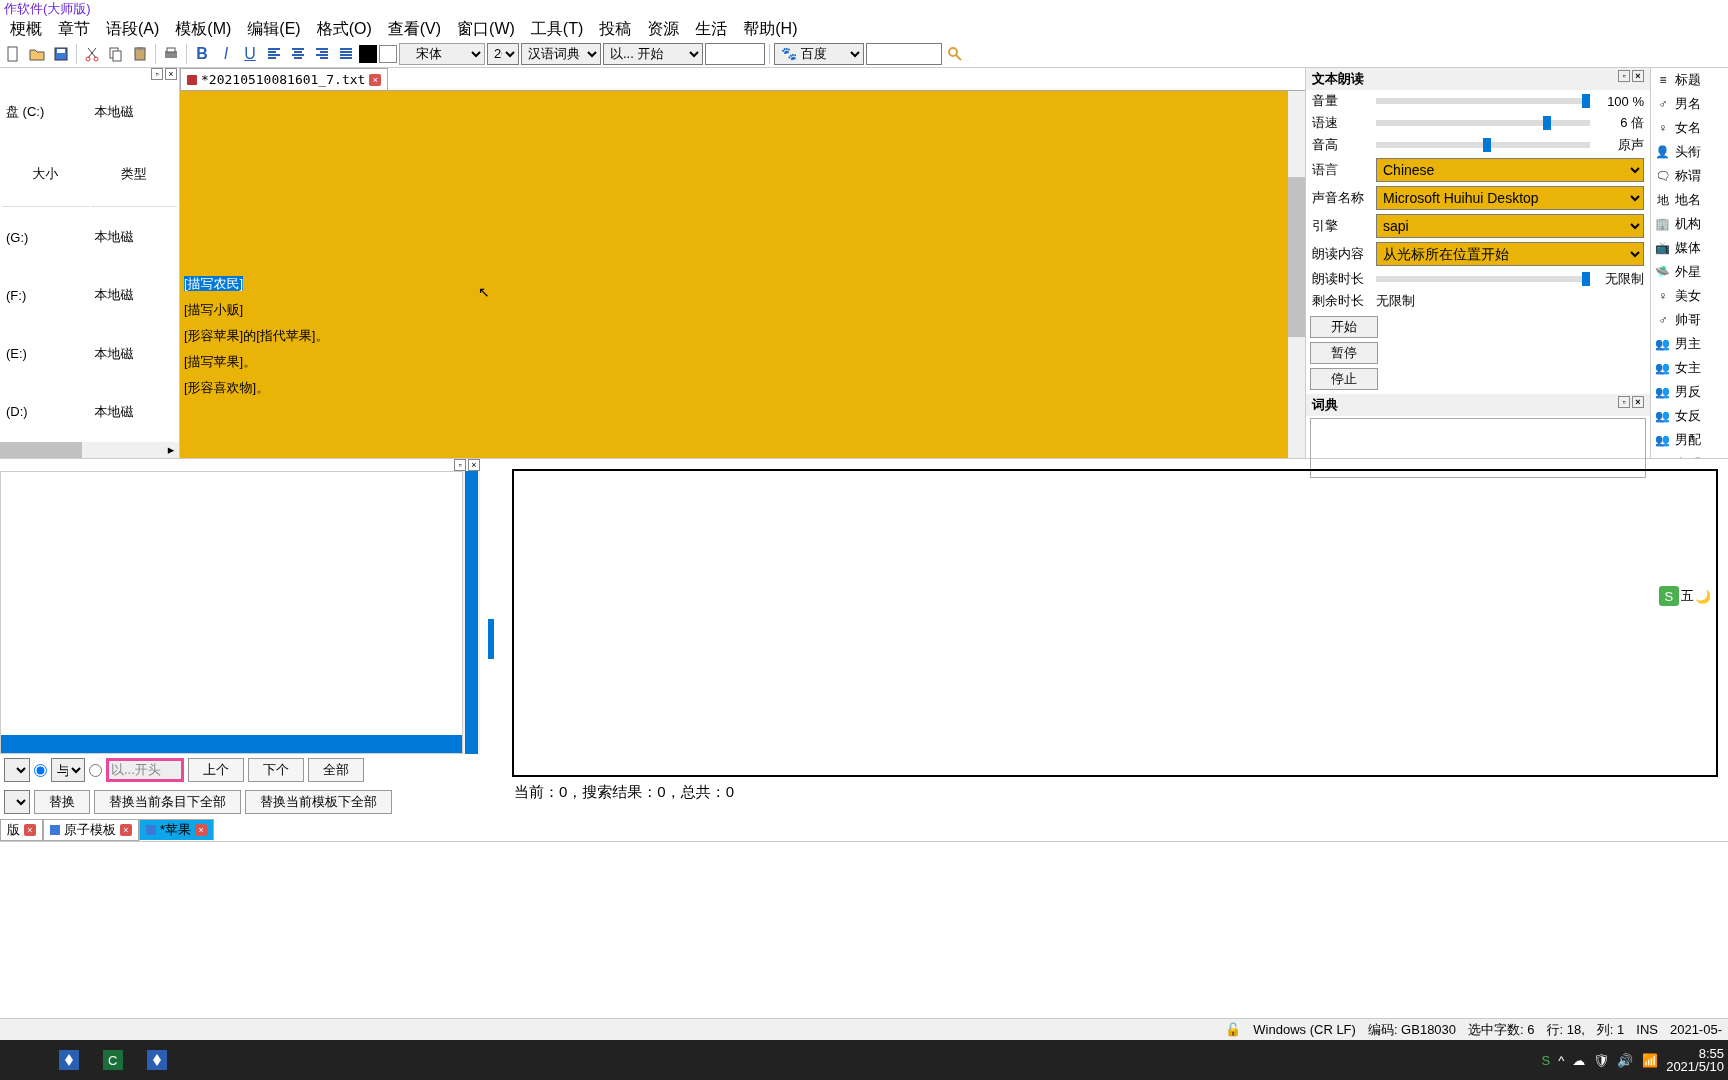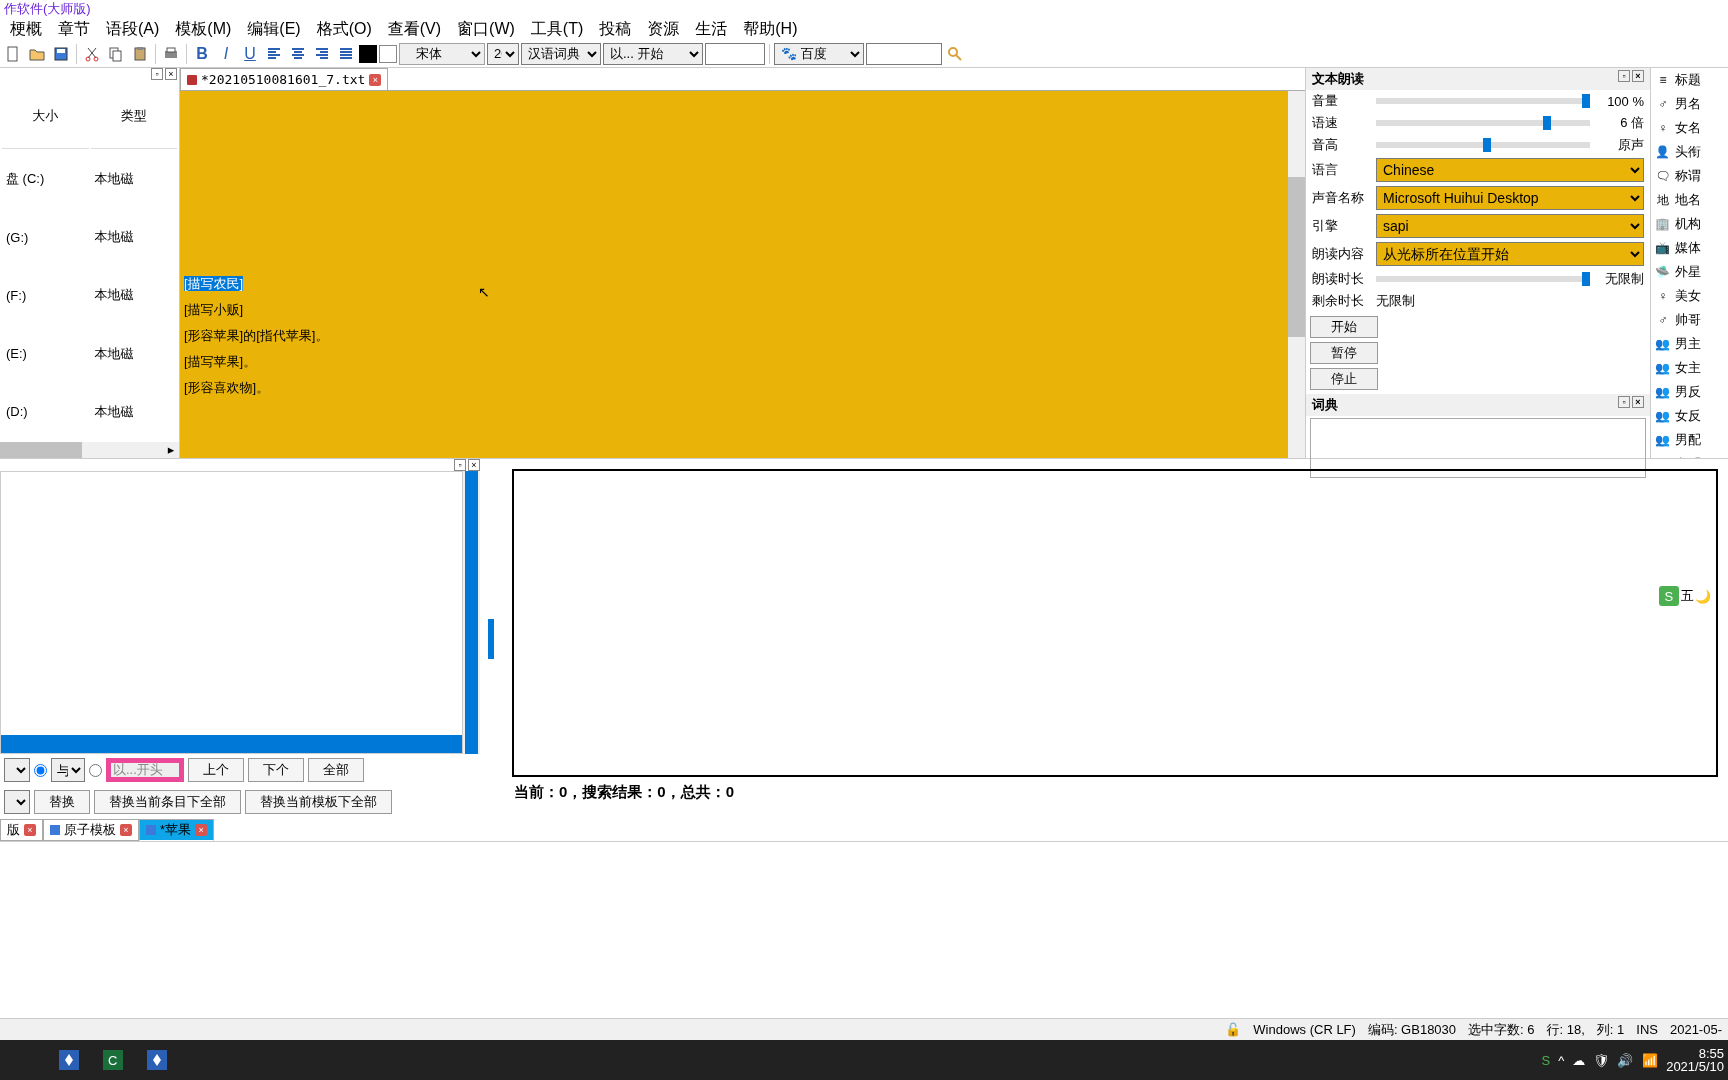--- a/index.html
+++ b/index.html
@@ -53,25 +53,25 @@
 .lower { display: flex; height: 360px; border-top: 1px solid #ccc; }
 .lower-left { width: 480px; display: flex; flex-direction: column; }
 .ll-head { height: 12px; display: flex; justify-content: flex-end; gap: 2px; }
 .ll-list { flex: 1; border: 1px solid #ccc; position: relative; }
 .ll-list .sel-row { position: absolute; bottom: 0; left: 0; right: 0; height: 18px; background: #0078d7; }
 .ll-vscroll { width: 17px; background: #f0f0f0; position: relative; }
 .ll-vscroll .thumb { position: absolute; width: 13px; left: 2px; background: #0078d7; }
 .ll-ctrl { padding: 4px; display: flex; flex-wrap: wrap; gap: 4px; align-items: center; }
 .ll-sel { width: 26px; height: 24px; border: 1px solid #7a7a7a; }
 .ll-bool { width: 34px; height: 24px; border: 1px solid #7a7a7a; padding-left: 1px; }
-.ll-in { width: 78px; height: 24px; border: 5px solid #ec4899; background: #eee; color: #888; padding-left: 2px; }
+.ll-in { width: 78px; height: 24px; border: 3px solid #ec4899; background: #eee; color: #888; padding-left: 2px; }
 .ll-btn { height: 24px; padding: 0 14px; border: 1px solid #999; background: #f5f5f5; cursor: pointer; }
 .lower-mid { width: 22px; display: flex; align-items: center; justify-content: center; }
 .splitter-v { width: 6px; height: 40px; background: #0078d7; }
-.lower-right { flex: 1; padding: 10px; display: flex; flex-direction: column; font-weight: bold; }
+.lower-right { flex: 1; padding: 10px; display: flex; flex-direction: column; }
 .lr-box { flex: 1; border: 2px solid #000; }
 .lr-stat { padding: 6px 2px; font-size: 15px; }
 .bot-tabs { height: 24px; display: flex; align-items: flex-end; border-bottom: 1px solid #ccc; }
 .bot-tab { height: 22px; padding: 2px 6px; border: 1px solid #aaa; display: flex; align-items: center; gap: 4px; font-size: 14px; }
 .bot-tab.active { background: #0ea5e9; border-bottom: 1px solid #fff; }
 .status-bar { position: absolute; bottom: 40px; left: 0; right: 0; height: 22px; background: #f0f0f0; display: flex; justify-content: flex-end; align-items: center; gap: 12px; padding: 0 6px; font-size: 14px; border-top: 1px solid #ccc; }
 .taskbar { position: absolute; bottom: 0; left: 0; right: 0; height: 40px; background: #222; display: flex; align-items: center; justify-content: space-between; padding: 0 4px; color: #fff; }
 .tb-left { display: flex; gap: 2px; }
 .task-ic { width: 42px; height: 36px; display: flex; align-items: center; justify-content: center; }
 .tb-right { display: flex; align-items: center; gap: 8px; font-size: 11px; }
@@ -190,26 +190,26 @@
 
 <div class="main">
   <div class="left-pane">
     <div class="lp-head">
       <div class="sq-btn">▫</div>
       <div class="sq-btn">×</div>
     </div>
     <table class="file-tbl">
       <tbody>
           <tr>
+            <td>盘 (C:)</td>
+            <td>本地磁</td>
+          </tr>
+      <tr>
             <th>大小</th>
             <th>类型</th>
-          </tr>
-      <tr>
-            <td>盘 (C:)</td>
-            <td>本地磁</td>
           </tr>
       <tr>
             <td>(G:)</td>
             <td>本地磁</td>
           </tr>
       <tr>
             <td>(F:)</td>
             <td>本地磁</td>
           </tr>
       <tr>

